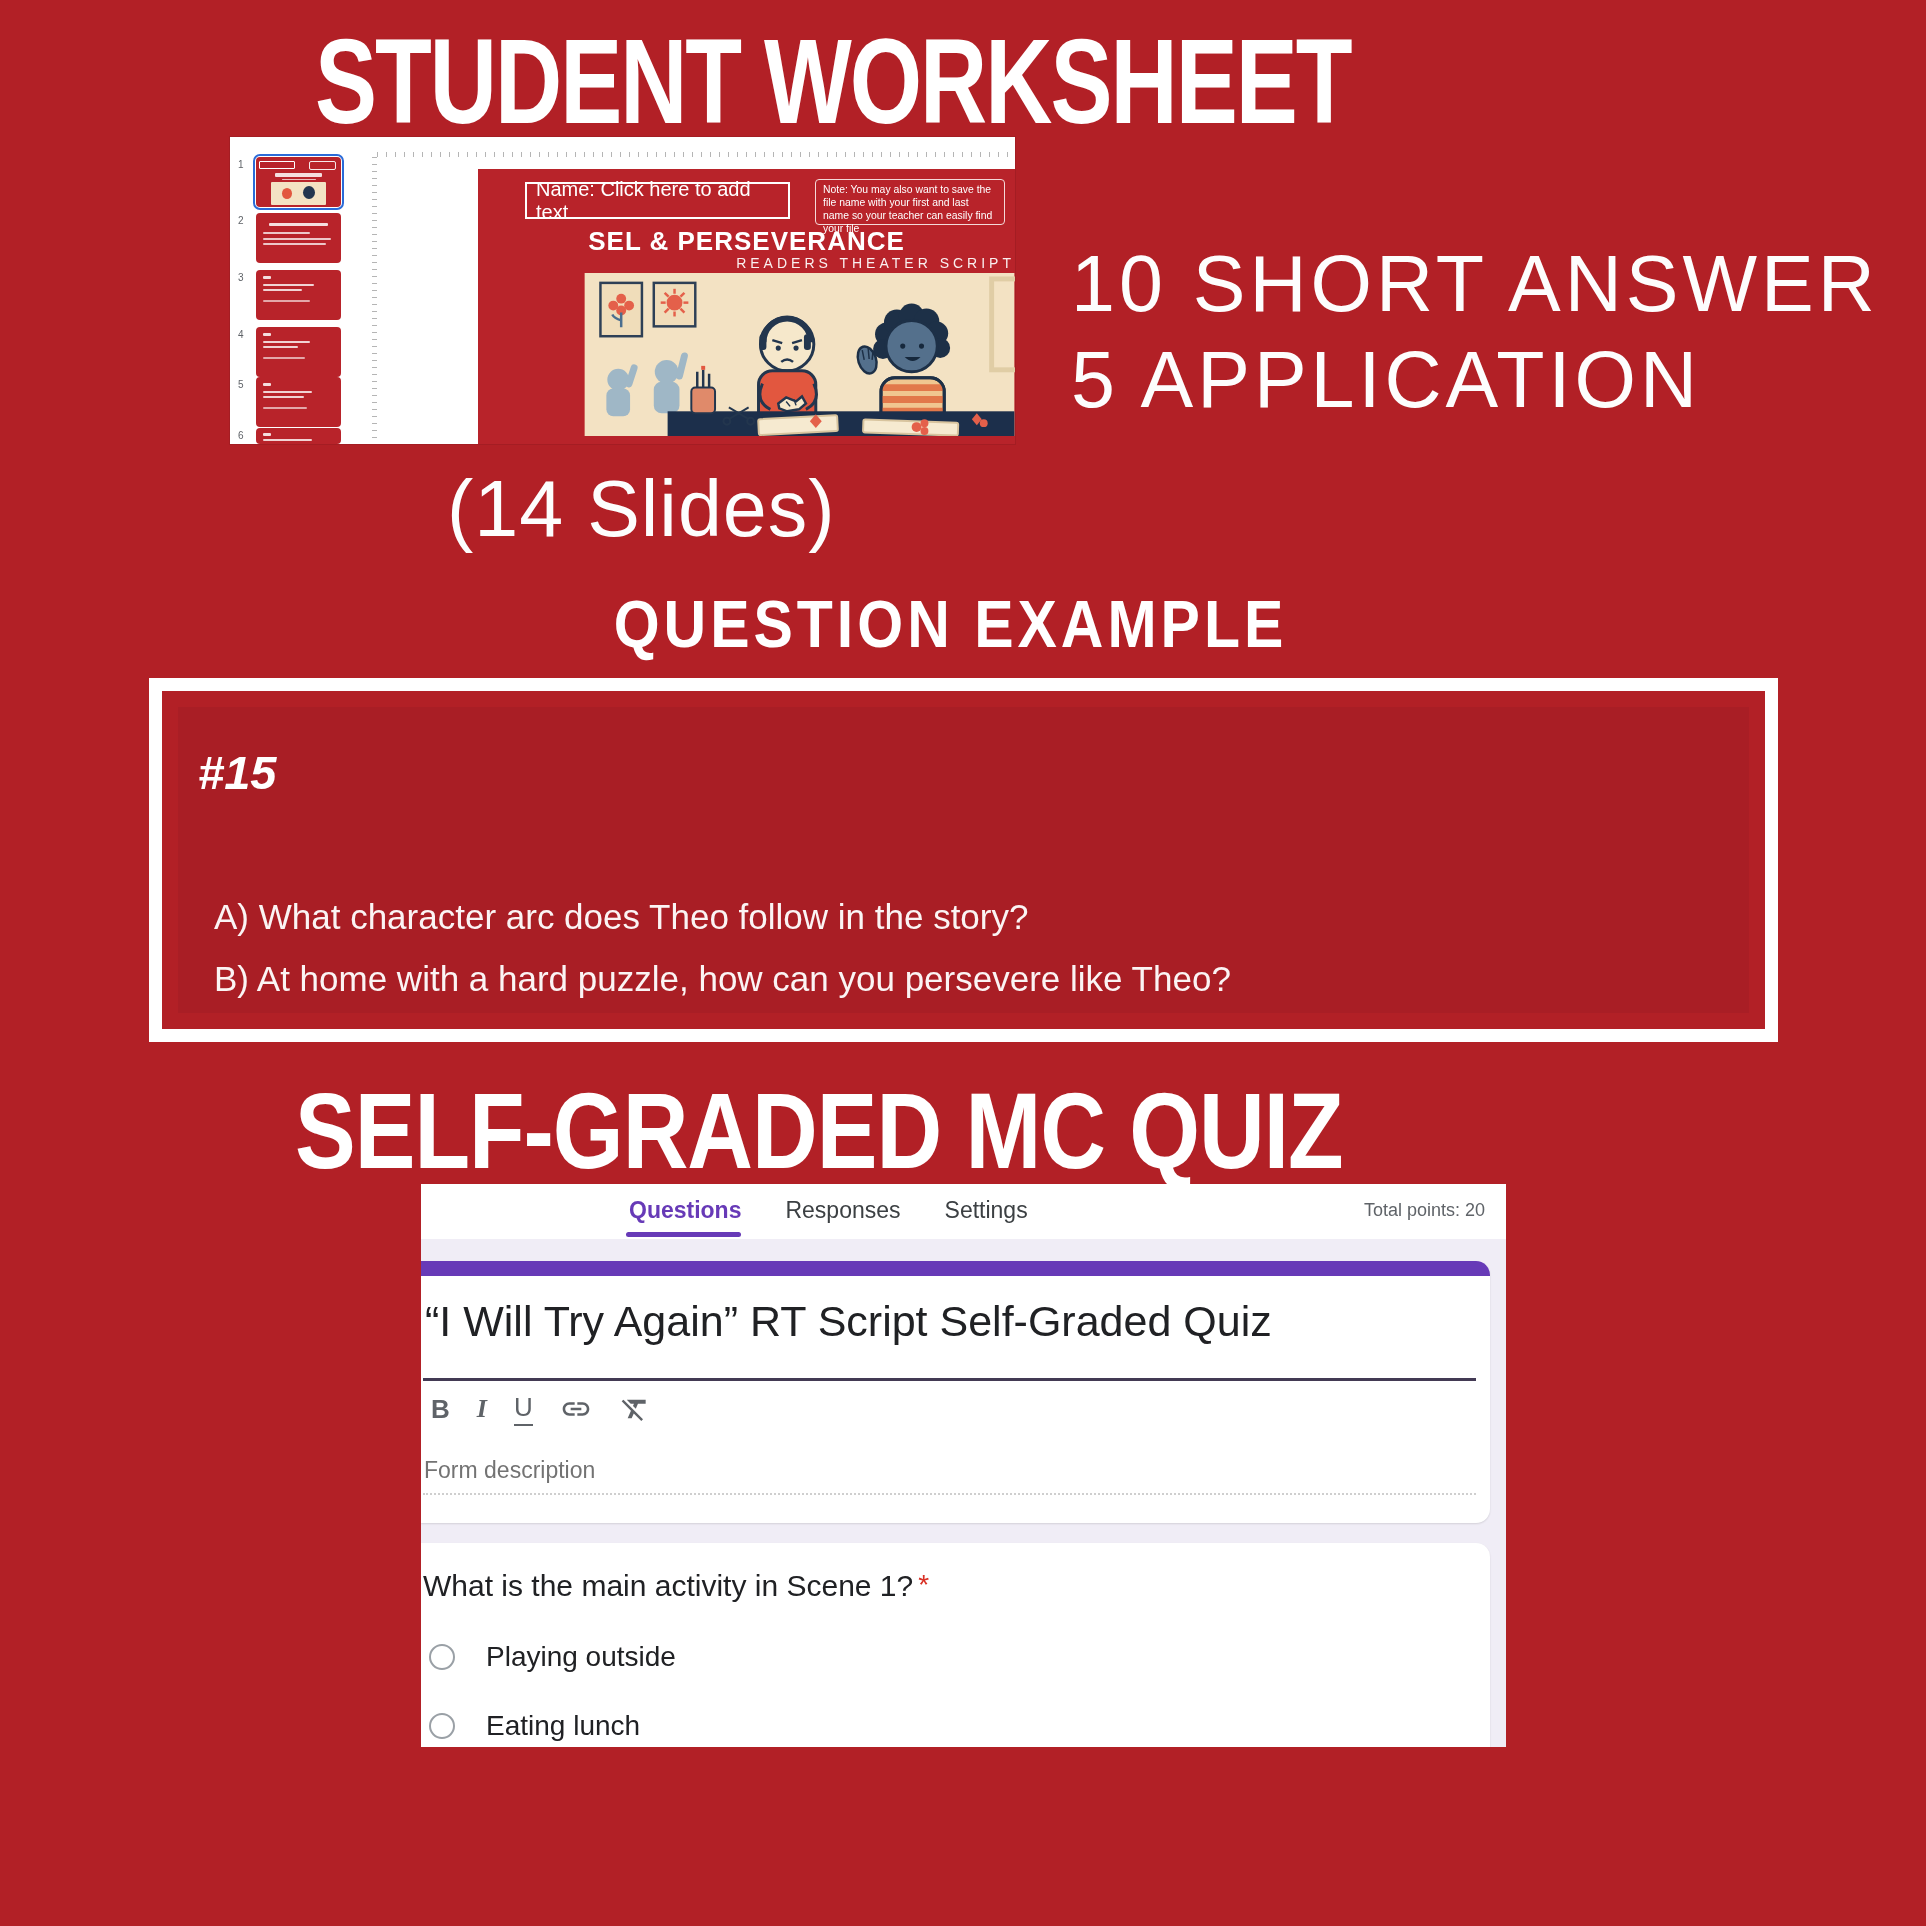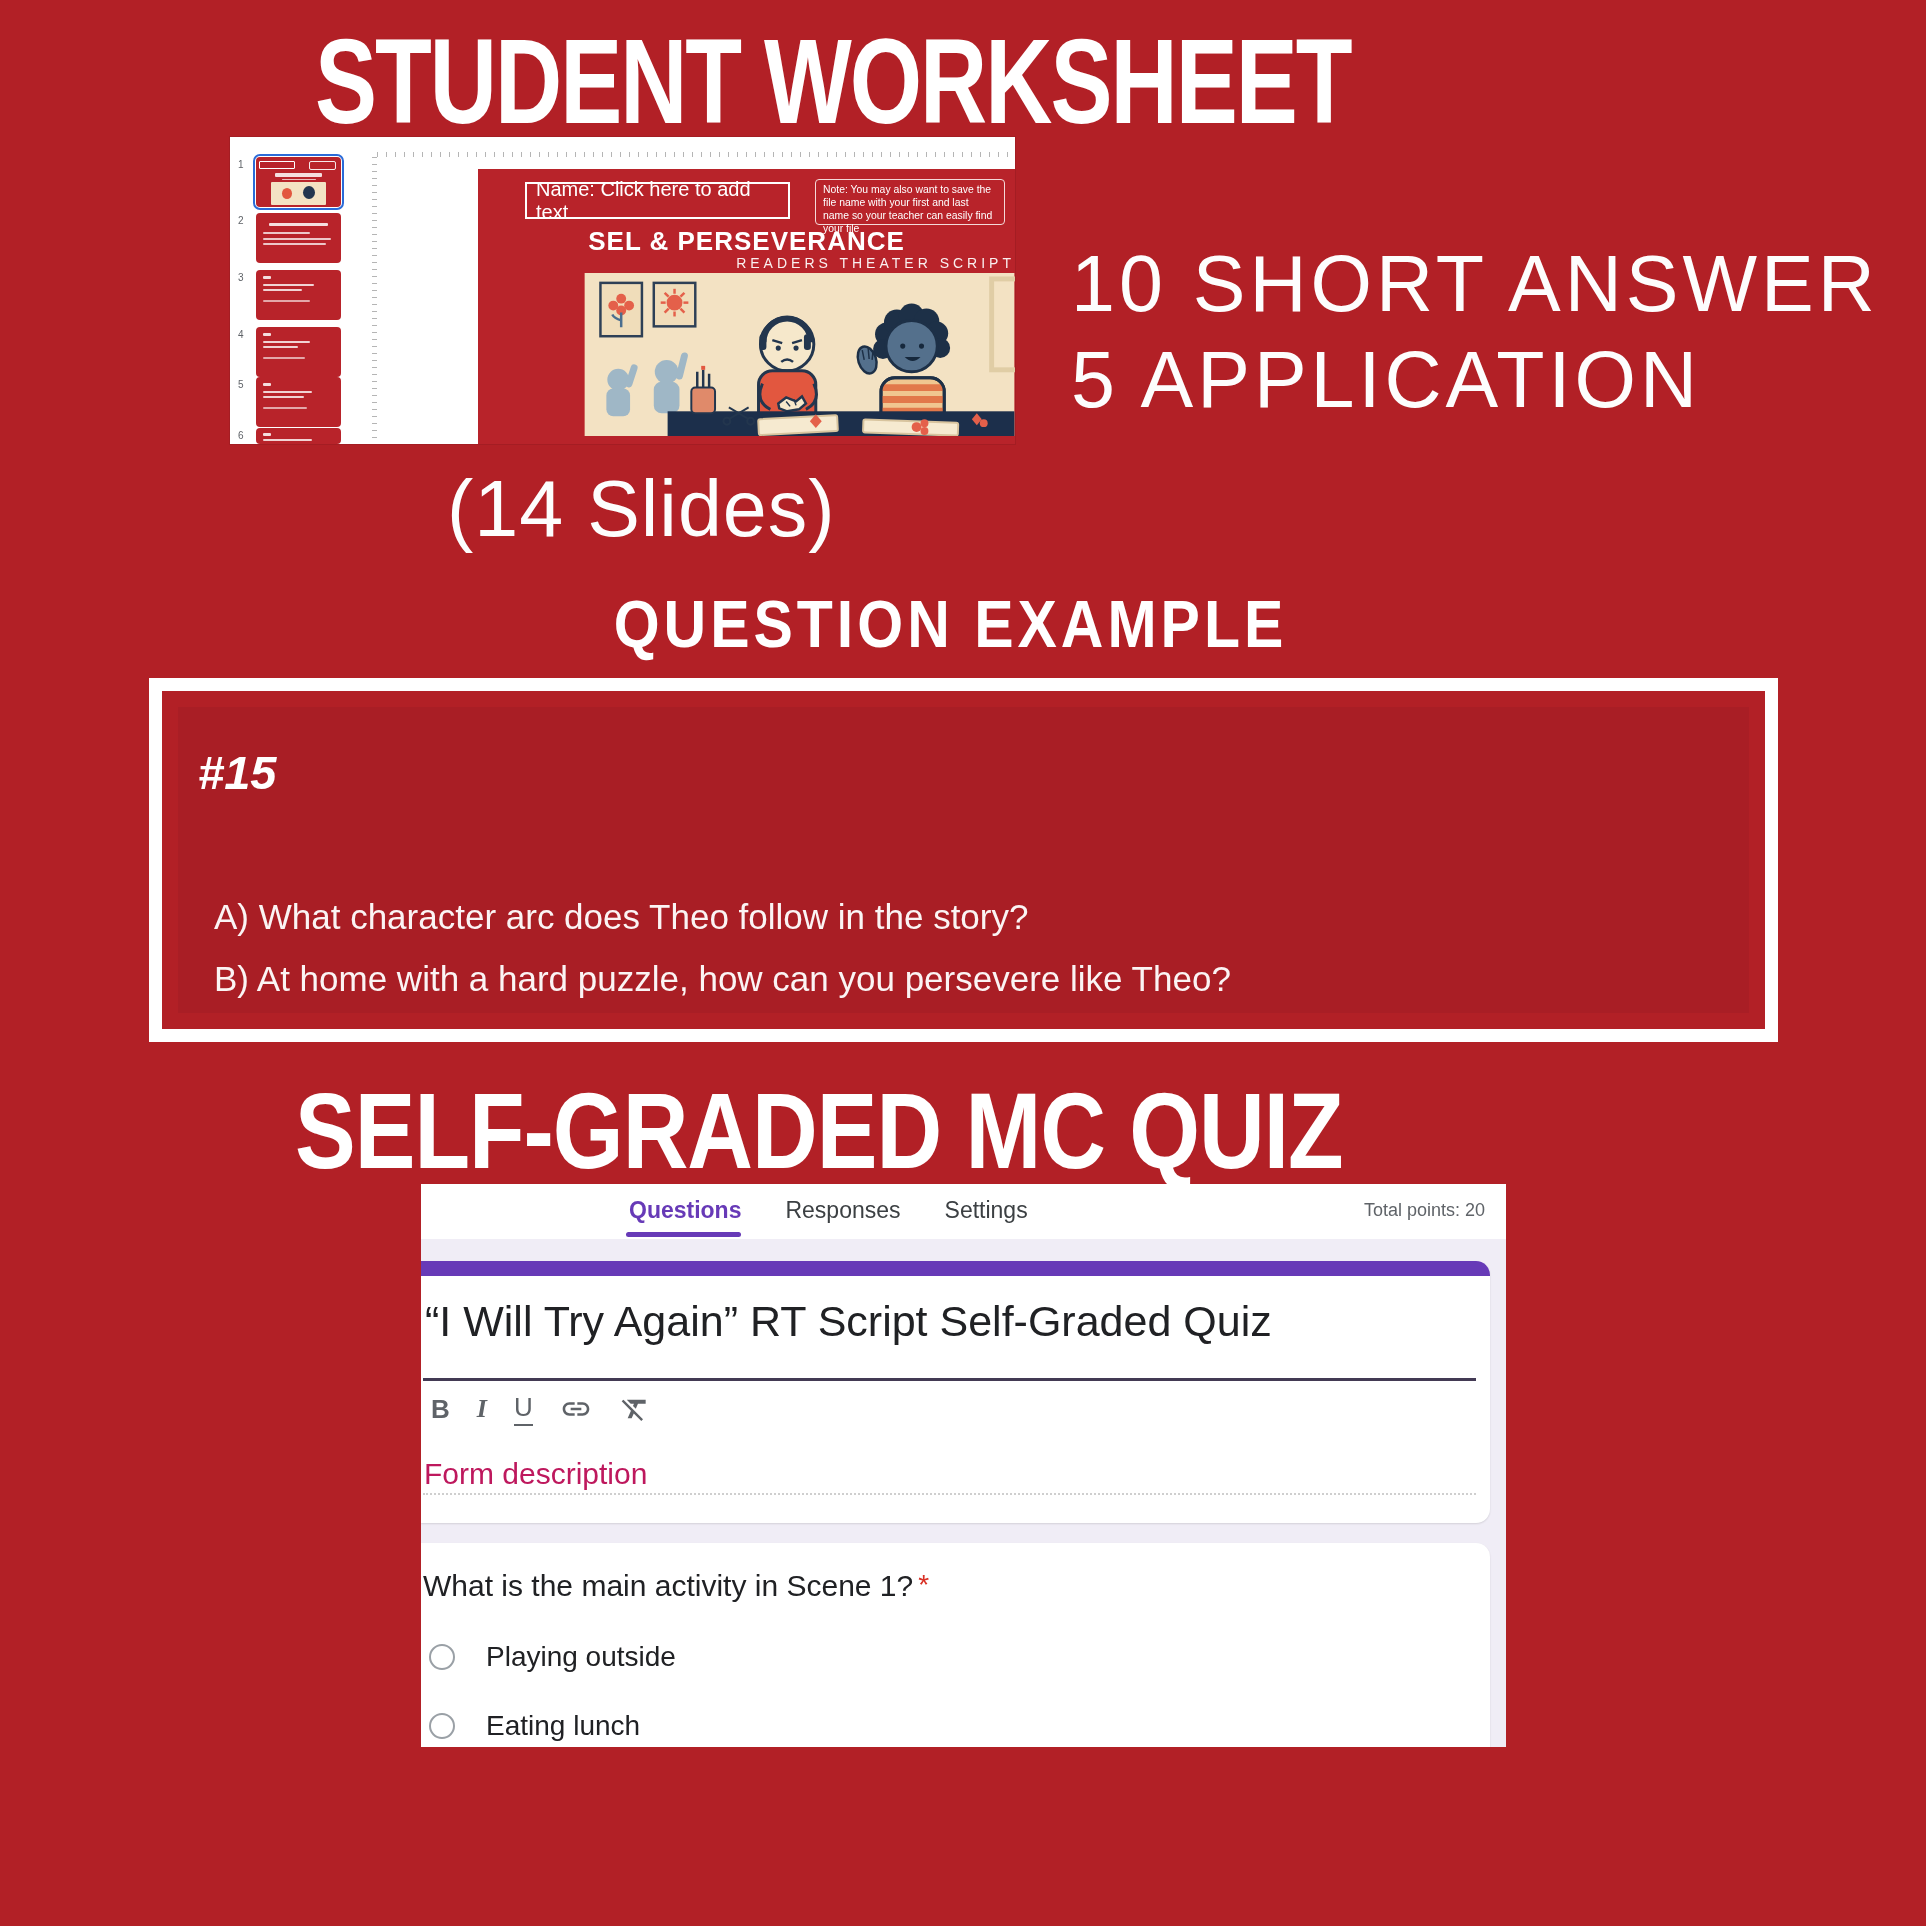--- a/index.html
+++ b/index.html
@@ -83,21 +83,21 @@
     margin-top:12px;
   }
   .card1 { top:65px; height:262px; border-radius:0 14px 14px 0; }
   .accent-bar { position:absolute; left:0; top:0; width:100%; height:15px; background:#673ab7; border-radius:0 14px 0 0; }
   .form-title { position:absolute; left:4px; top:36px; font-size:43px; color:#202124; white-space:nowrap; }
   .title-rule { position:absolute; left:2px; top:117px; width:1053px; height:3px; background:#433a54; }
   .fmt-toolbar { position:absolute; left:10px; top:131px; display:flex; align-items:center; gap:27px; color:#5f6368; }
   .fmt-b { font-size:26px; font-weight:700; }
   .fmt-i { font-size:26px; font-weight:700; font-style:italic; font-family:"Liberation Serif",serif; }
   .fmt-u { font-size:26px; border-bottom:2px solid #5f6368; padding-bottom:1px; }
-  .form-desc { position:absolute; left:3px; top:196px; font-size:30px; color:#be185d; }
+  .form-desc { position:absolute; left:3px; top:196px; font-size:23px; color:#737373; }
   .desc-rule { position:absolute; left:2px; top:232px; width:1053px; border-top:2px dotted #cfcfcf; }
   .card2 { top:347px; height:351px; border-radius:0 14px 0 0; }
   .q-text { position:absolute; left:2px; top:26px; font-size:30px; color:#202124; }
   .req { color:#d93025; font-size:28px; vertical-align:top; margin-left:5px; }
   .opt-row { position:absolute; left:8px; height:40px; display:flex; align-items:center; gap:31px; }
   .radio { width:26px; height:26px; border:2px solid #9aa0a6; border-radius:50%; background:#fff; flex:0 0 auto; }
   .opt-label { font-size:28px; color:#202124; white-space:nowrap; }
 </style>
 </head>
 <body>

